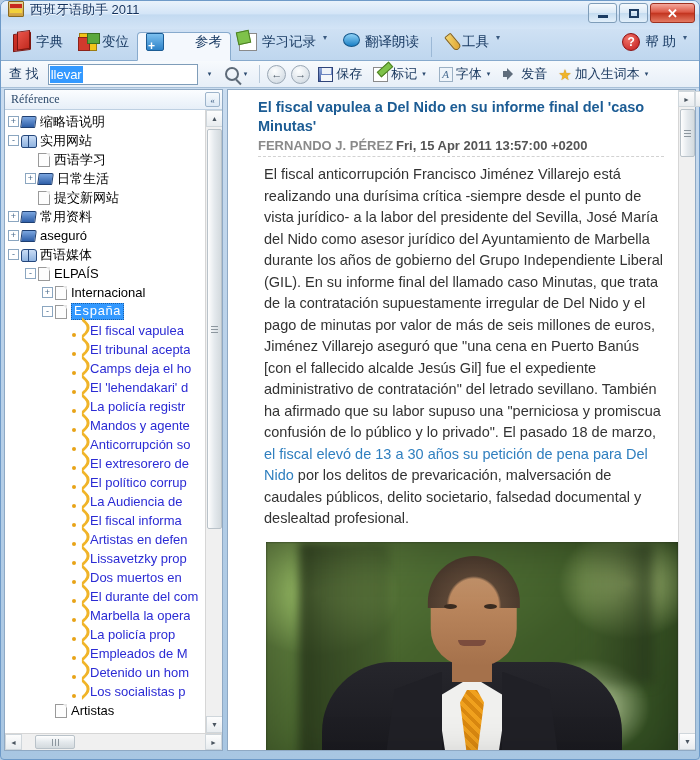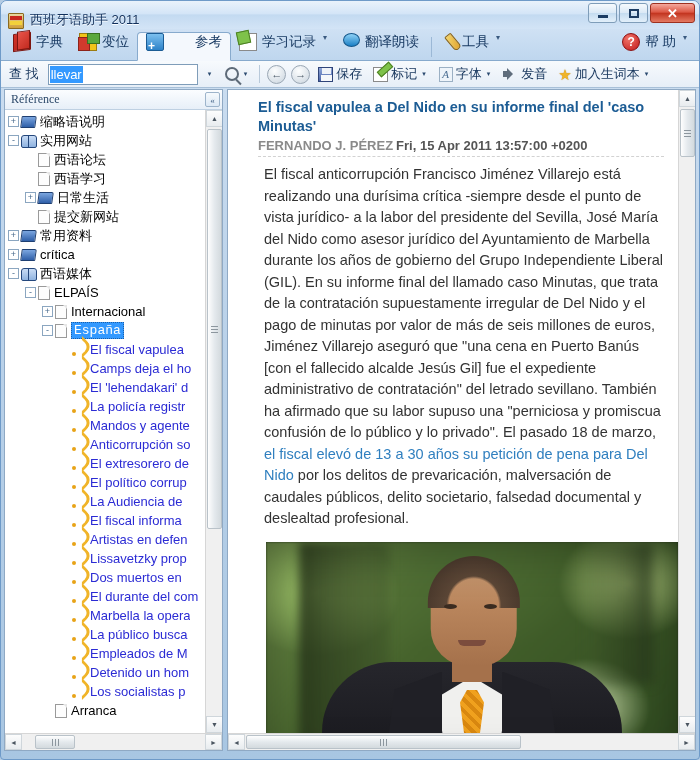--- a/index.html
+++ b/index.html
@@ -18,21 +18,21 @@
     background: linear-gradient(to bottom, #cfe0f2 0%, #bcd3ea 40%, #a8c6e2 100%);
     border: 1px solid #6e9ac8;
     border-radius: 7px 7px 4px 4px;
     padding: 0;
   }
 
   
   #titlebar {
     position: relative;
     height: 28px;
-    display: flex; align-items: flex-end;
+    display: flex; align-items: flex-start;
     padding-left: 7px;
     background: linear-gradient(to bottom, #e9f2fb 0%, #d4e5f7 45%, #c3daf1 50%, #d3e4f6 100%);
     border-radius: 6px 6px 0 0;
   }
   #titlebar .app-icon {
     width: 16px; height: 16px; margin-right: 6px;
     position: relative; flex: none;
     background: linear-gradient(to bottom, #e8d7a0 0%, #cf9f3a 100%);
     border: 1px solid #8a6a20;
     border-radius: 1px;
@@ -277,21 +277,21 @@
     border:1px solid #b9c2c9; border-radius:2px;
     display:flex;align-items:center;justify-content:center;
   }
 
   #splitter { width: 4px; flex: none; background: transparent; cursor: col-resize; }
 
   
   #rightpane {
     flex: 1; background: #fff;
     border: 1px solid #8fa9c4;
-    display: flex; flex-direction: column; position: relative;
+    display: flex; flex-direction: row; position: relative;
   }
   .doc-wrap { flex: 1; position: relative; overflow: hidden; }
   .doc {
     position: absolute; left: 0; top: 0; right: 17px; bottom: 0;
     overflow: hidden; padding: 8px 14px 0 30px;
     background: #fff;
   }
   .art-title {
     font-size: 14.5px; font-weight: bold; color: #1c5c94;
     line-height: 19px; margin: 0 0 2px 0;
@@ -483,26 +483,20 @@
             <div class="tnode">
               <span class="spacer" style="width: 3px;"></span>
               <span class="exp">-</span>
               <span class="ic-openbook"></span>
               <span class="lbl">实用网站</span>
             </div>
             <div class="tnode">
               <span class="spacer" style="width: 20px;"></span>
               <span class="exp none"></span>
               <span class="ic-page"></span>
-              <span class="lbl">西语论坛</span>
-            </div>
-            <div class="tnode">
-              <span class="spacer" style="width: 20px;"></span>
-              <span class="exp none"></span>
-              <span class="ic-page"></span>
               <span class="lbl">西语学习</span>
             </div>
             <div class="tnode">
               <span class="spacer" style="width: 20px;"></span>
               <span class="exp">+</span>
               <span class="ic-bluebook"></span>
               <span class="lbl">日常生活</span>
             </div>
             <div class="tnode">
               <span class="spacer" style="width: 20px;"></span>
@@ -513,21 +507,21 @@
             <div class="tnode">
               <span class="spacer" style="width: 3px;"></span>
               <span class="exp">+</span>
               <span class="ic-bluebook"></span>
               <span class="lbl">常用资料</span>
             </div>
             <div class="tnode">
               <span class="spacer" style="width: 3px;"></span>
               <span class="exp">+</span>
               <span class="ic-bluebook"></span>
-              <span class="lbl">crítica</span>
+              <span class="lbl">aseguró</span>
             </div>
             <div class="tnode">
               <span class="spacer" style="width: 3px;"></span>
               <span class="exp">-</span>
               <span class="ic-openbook"></span>
               <span class="lbl">西语媒体</span>
             </div>
             <div class="tnode">
               <span class="spacer" style="width: 20px;"></span>
               <span class="exp">-</span>
@@ -549,20 +543,26 @@
             <div class="tnode link">
               <span class="spacer" style="width: 54px;"></span>
               <span class="exp none"></span>
               <span class="ic-rss"></span>
               <span class="lbl">El fiscal vapulea</span>
             </div>
             <div class="tnode link">
               <span class="spacer" style="width: 54px;"></span>
               <span class="exp none"></span>
               <span class="ic-rss"></span>
+              <span class="lbl">El tribunal acepta</span>
+            </div>
+            <div class="tnode link">
+              <span class="spacer" style="width: 54px;"></span>
+              <span class="exp none"></span>
+              <span class="ic-rss"></span>
               <span class="lbl">Camps deja el ho</span>
             </div>
             <div class="tnode link">
               <span class="spacer" style="width: 54px;"></span>
               <span class="exp none"></span>
               <span class="ic-rss"></span>
               <span class="lbl">El 'lehendakari' d</span>
             </div>
             <div class="tnode link">
               <span class="spacer" style="width: 54px;"></span>
@@ -633,21 +633,21 @@
             <div class="tnode link">
               <span class="spacer" style="width: 54px;"></span>
               <span class="exp none"></span>
               <span class="ic-rss"></span>
               <span class="lbl">Marbella la opera</span>
             </div>
             <div class="tnode link">
               <span class="spacer" style="width: 54px;"></span>
               <span class="exp none"></span>
               <span class="ic-rss"></span>
-              <span class="lbl">La público busca</span>
+              <span class="lbl">La policía prop</span>
             </div>
             <div class="tnode link">
               <span class="spacer" style="width: 54px;"></span>
               <span class="exp none"></span>
               <span class="ic-rss"></span>
               <span class="lbl">Empleados de M</span>
             </div>
             <div class="tnode link">
               <span class="spacer" style="width: 54px;"></span>
               <span class="exp none"></span>
@@ -657,21 +657,21 @@
             <div class="tnode link">
               <span class="spacer" style="width: 54px;"></span>
               <span class="exp none"></span>
               <span class="ic-rss"></span>
               <span class="lbl">Los socialistas p</span>
             </div>
             <div class="tnode">
               <span class="spacer" style="width: 37px;"></span>
               <span class="exp none"></span>
               <span class="ic-page"></span>
-              <span class="lbl">Arranca</span>
+              <span class="lbl">Artistas</span>
             </div>
           </div>
         <div class="vsb">
           <div class="arrow up">
               <span>▲</span>
             </div>
           <div class="thumb" style="top:19px;height:400px;">
               <span class="grip"></span>
             </div>
           <div class="arrow down">

